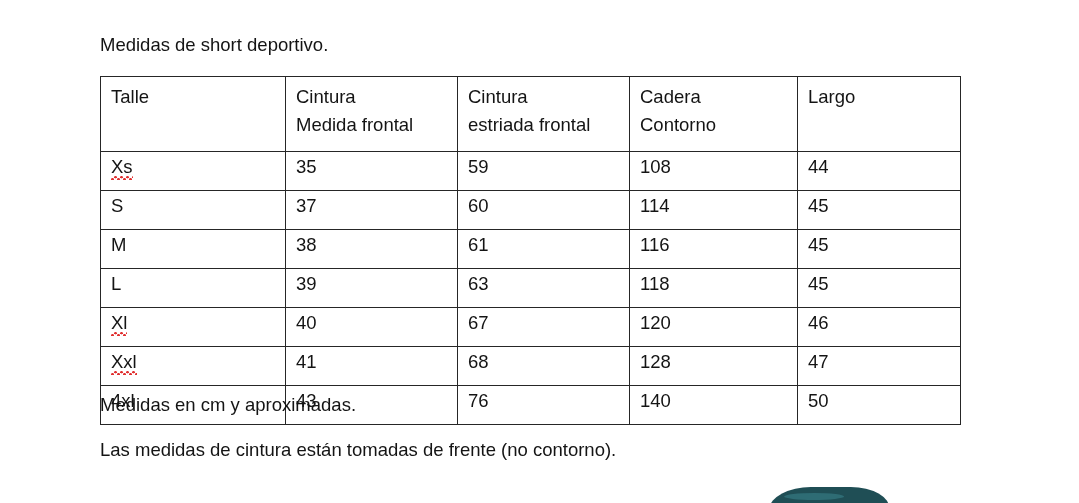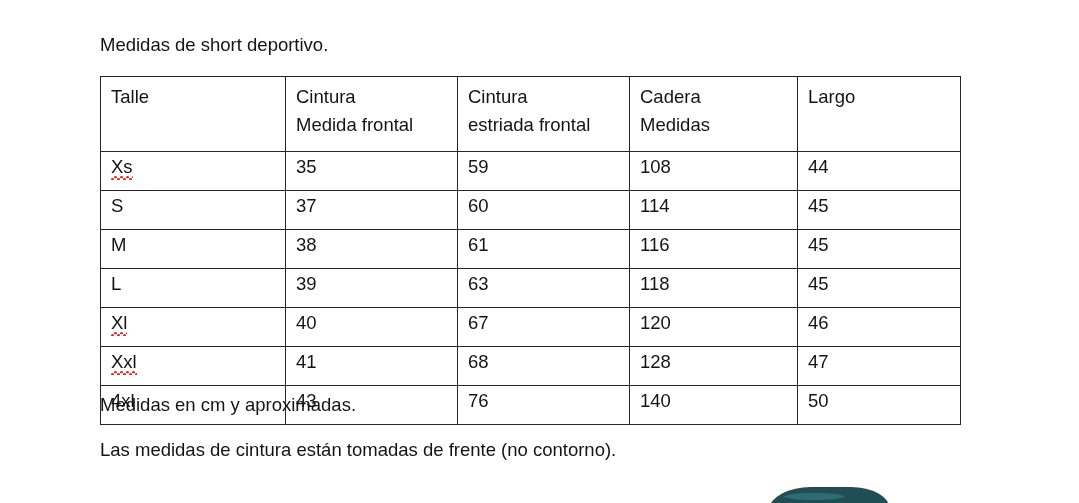--- a/index.html
+++ b/index.html
@@ -140,21 +140,21 @@
         <th>
           <span class="hl1">Cintura</span>
           <span class="hl2">Medida frontal</span>
         </th>
         <th>
           <span class="hl1">Cintura</span>
           <span class="hl2">estriada frontal</span>
         </th>
         <th>
           <span class="hl1">Cadera</span>
-          <span class="hl2">Medidas</span>
+          <span class="hl2">Contorno</span>
         </th>
         <th>
           <span class="hl1">Largo</span>
           <span class="hl2"></span>
         </th>
       </tr>
     </thead>
     <tbody>
       <tr>
         <td><span class="spell">Xs</span></td>

